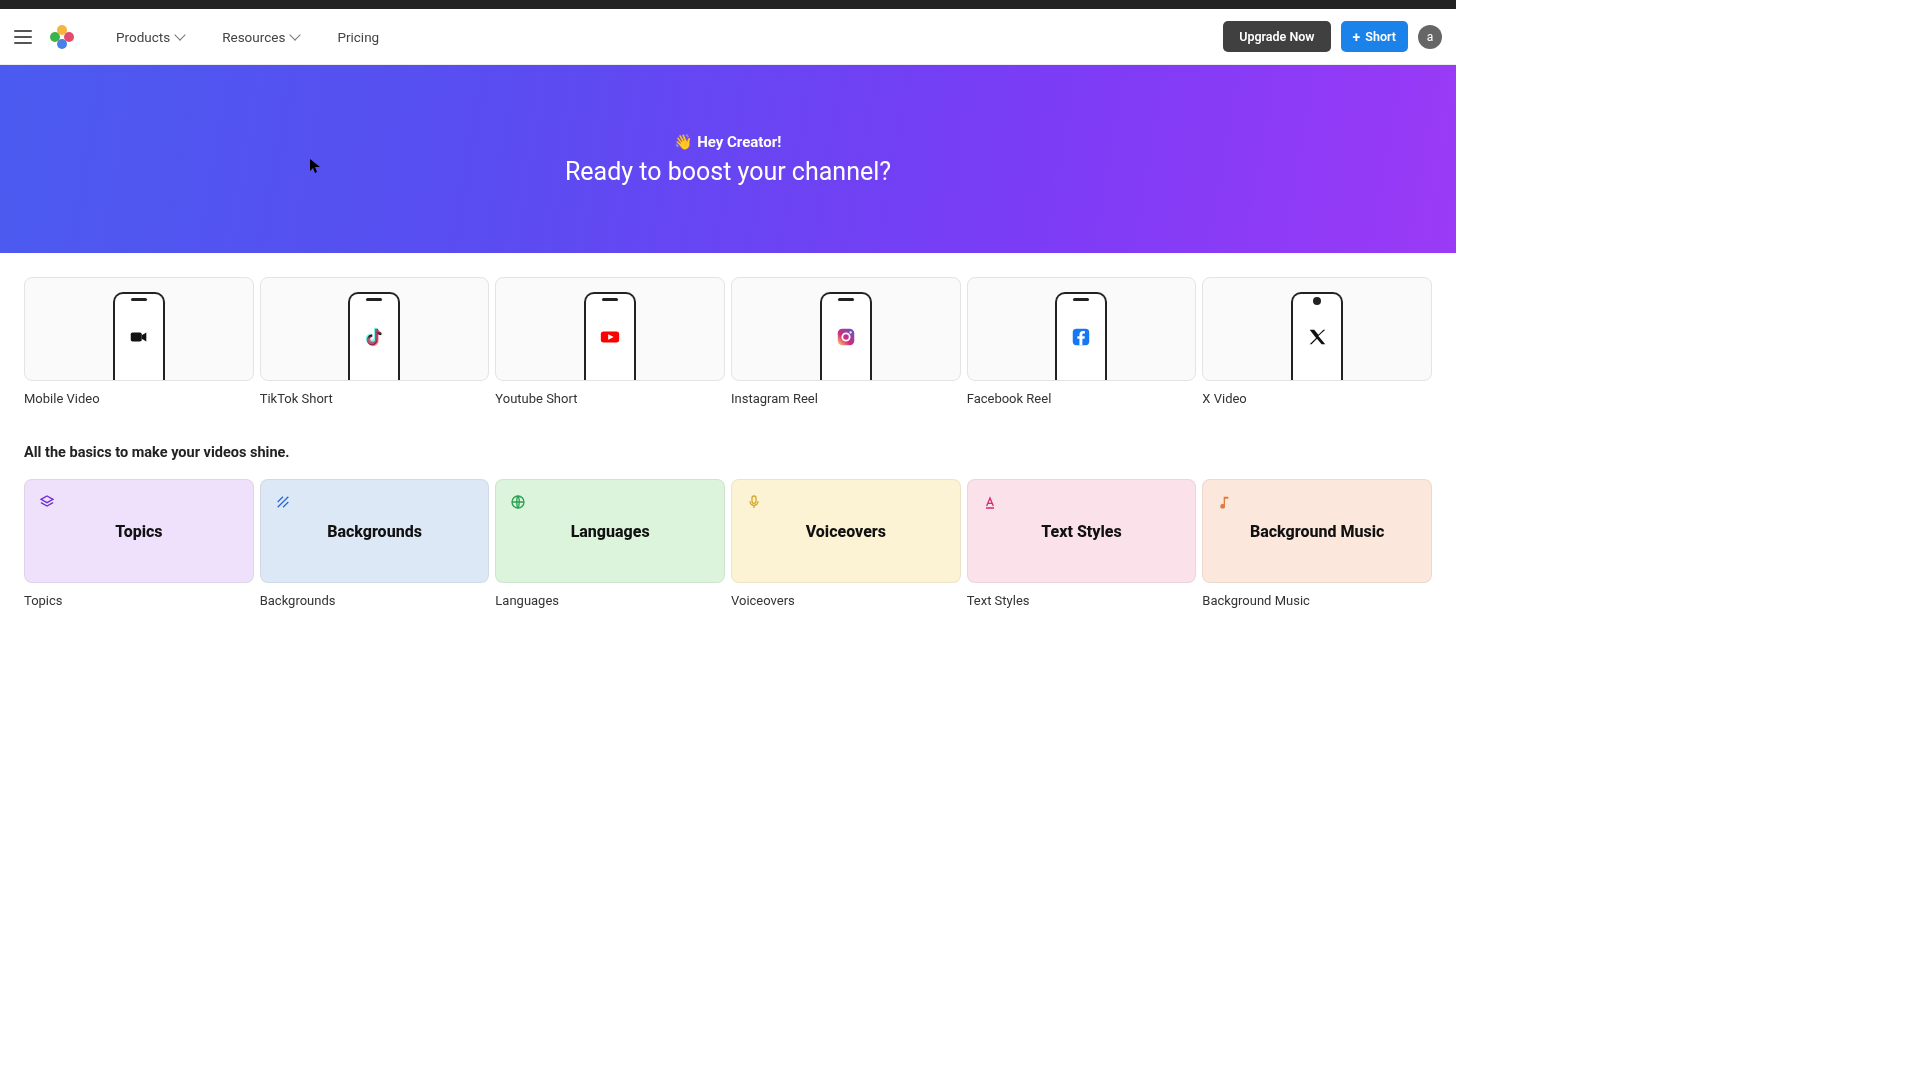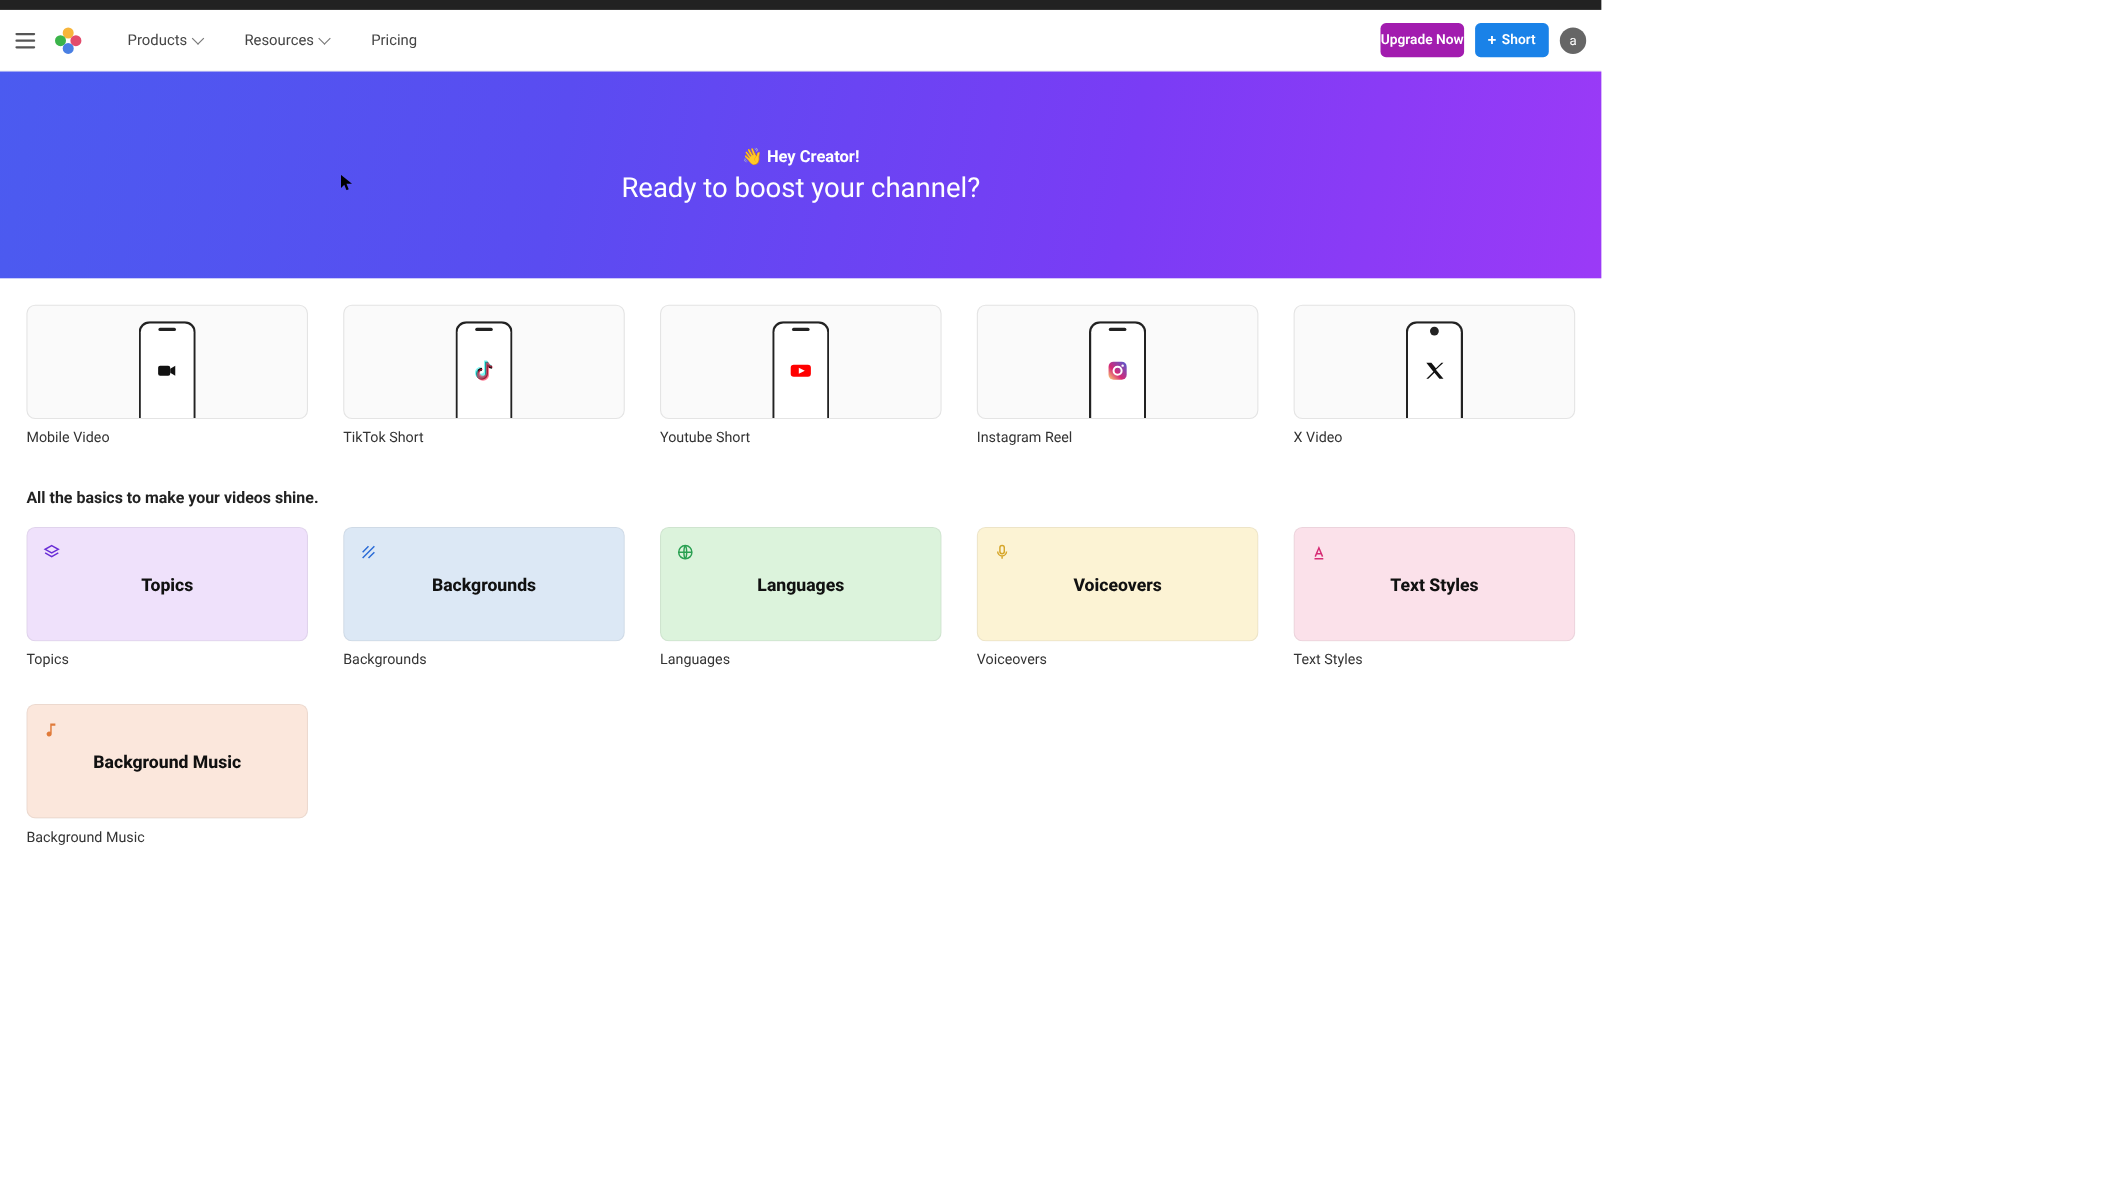--- a/index.html
+++ b/index.html
@@ -9,32 +9,32 @@
 
 .navbar { height: 56px; display: flex; align-items: center; padding: 0 14px; border-bottom: 1px solid #eee; }
 .hamburger { width: 18px; height: 14px; display: flex; flex-direction: column; justify-content: space-between; cursor: pointer; }
 .hamburger span { height: 2px; background: #555; border-radius: 1px; }
 .logo { width: 24px; height: 24px; margin-left: 18px; position: relative; }
 .logo-petal { position: absolute; width: 10px; height: 10px; border-radius: 50%; }
 .nav-links { display: flex; gap: 38px; margin-left: 42px; }
 .nav-link { font-size: 13.5px; color: #444; cursor: pointer; display: flex; align-items: center; gap: 6px; }
 .chev { width: 8px; height: 8px; border-right: 1.5px solid #777; border-bottom: 1.5px solid #777; transform: rotate(45deg); margin-top: -3px; }
 .nav-right { margin-left: auto; display: flex; align-items: center; gap: 10px; }
-.btn-upgrade { background: #a21caf; color: #fff; border: none; padding: 8px 0; border-radius: 5px; font-size: 12.5px; font-weight: 600; cursor: pointer; }
+.btn-upgrade { background: #404040; color: #fff; border: none; padding: 8px 16px; border-radius: 5px; font-size: 12.5px; font-weight: 600; cursor: pointer; }
 .btn-create { background: #1a82e8; color: #fff; border: none; padding: 8px 12px; border-radius: 5px; font-size: 12.5px; font-weight: 600; cursor: pointer; display: flex; align-items: center; gap: 5px; }
 .btn-create .plus { font-size: 14px; line-height: 1; }
 .avatar { width: 24px; height: 24px; border-radius: 50%; background: #666; color: #fff; display: flex; align-items: center; justify-content: center; font-size: 12px; cursor: pointer; }
 
 .hero { height: 188px; background: linear-gradient(100deg, #4b5bf0 0%, #5a4cf1 35%, #7a3cf5 70%, #9b3af7 100%); display: flex; flex-direction: column; align-items: center; justify-content: center; color: #fff; }
 .hero-sub { font-size: 15px; font-weight: 700; margin-bottom: 6px; }
 .hero-title { font-size: 25px; font-weight: 400; }
 
 .content { padding: 24px 24px 0 24px; }
 .section-label { font-size: 14.5px; font-weight: 700; color: #222; margin-bottom: 18px; margin-top: 10px; }
-.grid { display: grid; grid-template-columns: repeat(5, 1fr); gap: 32px; }
+.grid { display: grid; grid-template-columns: repeat(6, 1fr); gap: 6px; }
 
 .format-card { cursor: pointer; }
 .format-box { height: 104px; border: 1px solid #e4e4e4; border-radius: 8px; background: #fafafa; display: flex; align-items: flex-end; justify-content: center; overflow: hidden; }
 .phone { width: 52px; height: 88px; border: 2px solid #222; border-bottom: none; border-radius: 10px 10px 0 0; background: #fff; display: flex; align-items: center; justify-content: center; position: relative; }
 .phone::after{ content:""; position:absolute; top:4px; width:16px; height:3px; background:#222; border-radius:2px; }
 .phone-x .phone::after{ width:8px; height:8px; border-radius:50%; top:3px; }
 .format-label { font-size: 13px; color: #333; margin-top: 10px; }
 
 .feature-card { cursor: pointer; }
 .feature-box { height: 104px; border: 1px solid rgba(0,0,0,0.06); border-radius: 8px; position: relative; display: flex; align-items: center; justify-content: center; overflow:hidden; }
@@ -150,20 +150,31 @@
               </defs>
               <rect x="3" y="3" width="18" height="18" rx="5" fill="url(#ig)"></rect>
               <circle cx="12" cy="12" r="4" fill="none" stroke="#fff" stroke-width="2"></circle>
               <circle cx="17" cy="7" r="1.2" fill="#fff"></circle>
             </svg>
         </div>
       </div>
       <div class="format-label">Instagram Reel</div>
     </div>
 
+    <div class="format-card">
+      <div class="format-box">
+        <div class="phone">
+          <svg class="ic-fb" viewBox="0 0 24 24">
+              <rect x="3" y="3" width="18" height="18" rx="4" fill="#1877f2"></rect>
+              <path d="M13.5 21v-7h2.3l.4-2.8h-2.7V9.5c0-.8.3-1.4 1.5-1.4h1.3V5.6c-.6-.1-1.4-.2-2.2-.2-2.3 0-3.8 1.4-3.8 3.8v2H8v2.8h2.3v7h3.2z" fill="#fff"></path>
+            </svg>
+        </div>
+      </div>
+      <div class="format-label">Facebook Reel</div>
+    </div>
 
     <div class="format-card phone-x">
       <div class="format-box">
         <div class="phone">
           <svg class="ic-x" viewBox="0 0 24 24">
               <path d="M4 4l7 9-7 7h2l6-6 5 6h4l-7.5-9L21 4h-2l-5.5 5.5L9 4H4z" fill="#111"></path>
             </svg>
         </div>
       </div>
       <div class="format-label">X Video</div>

